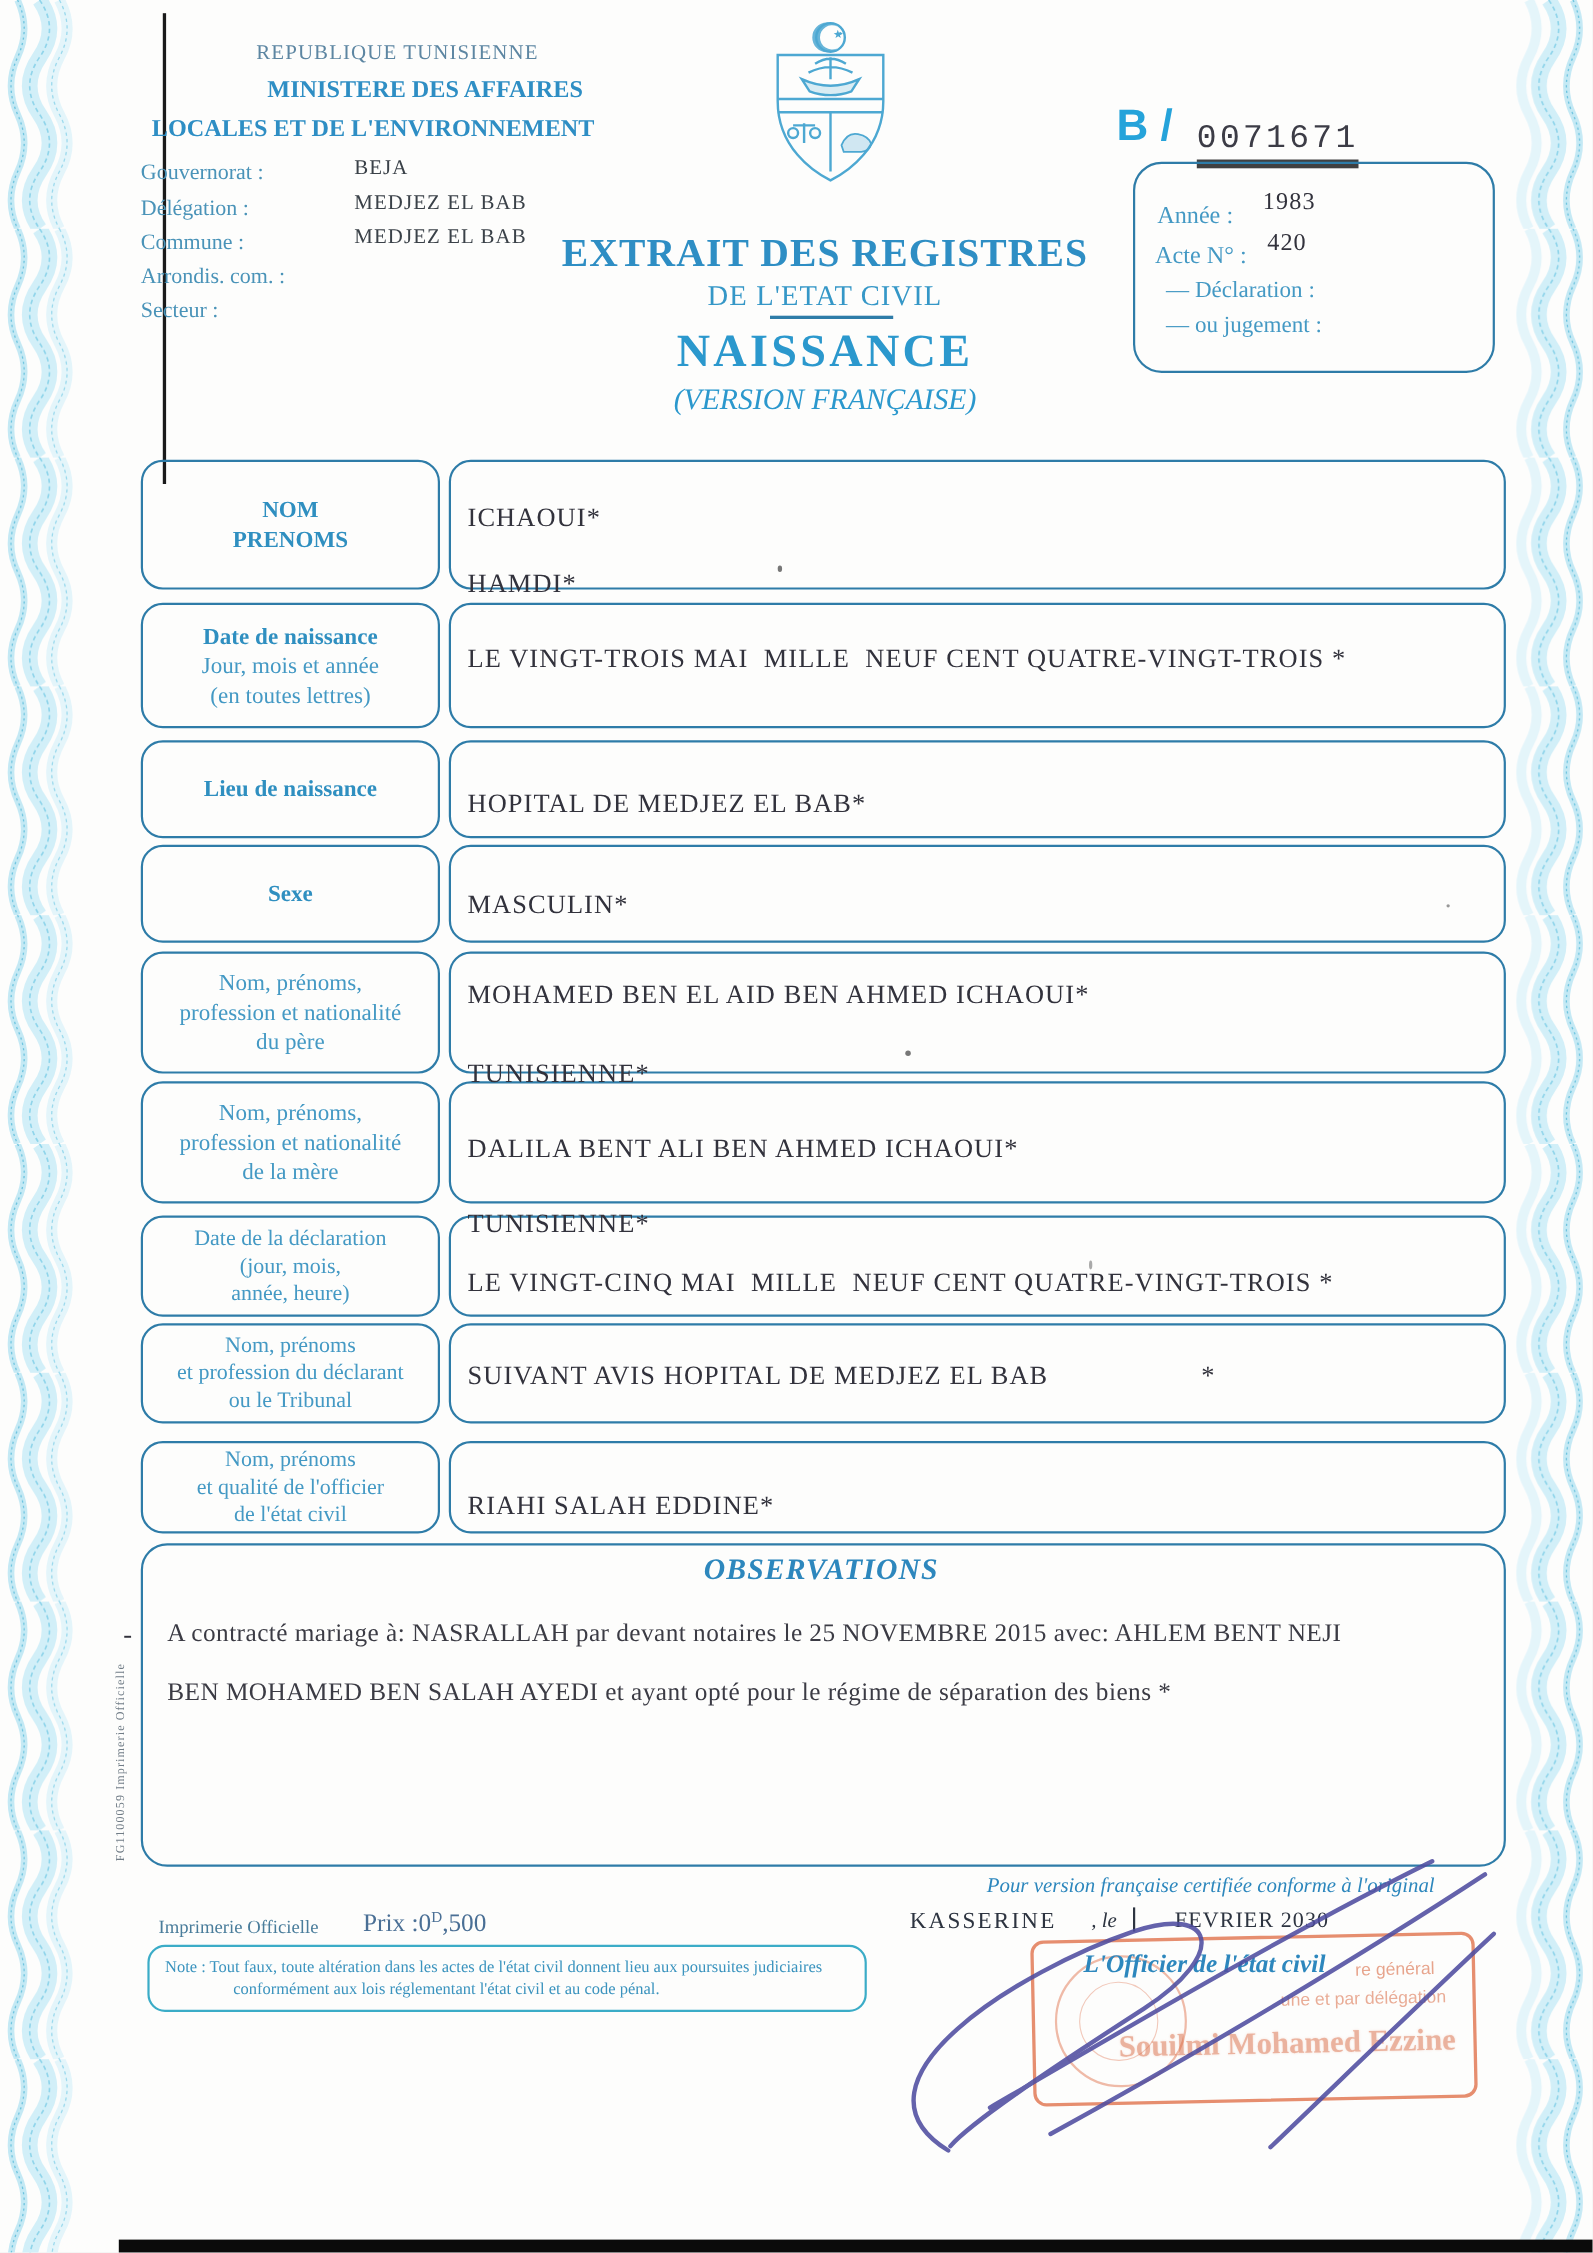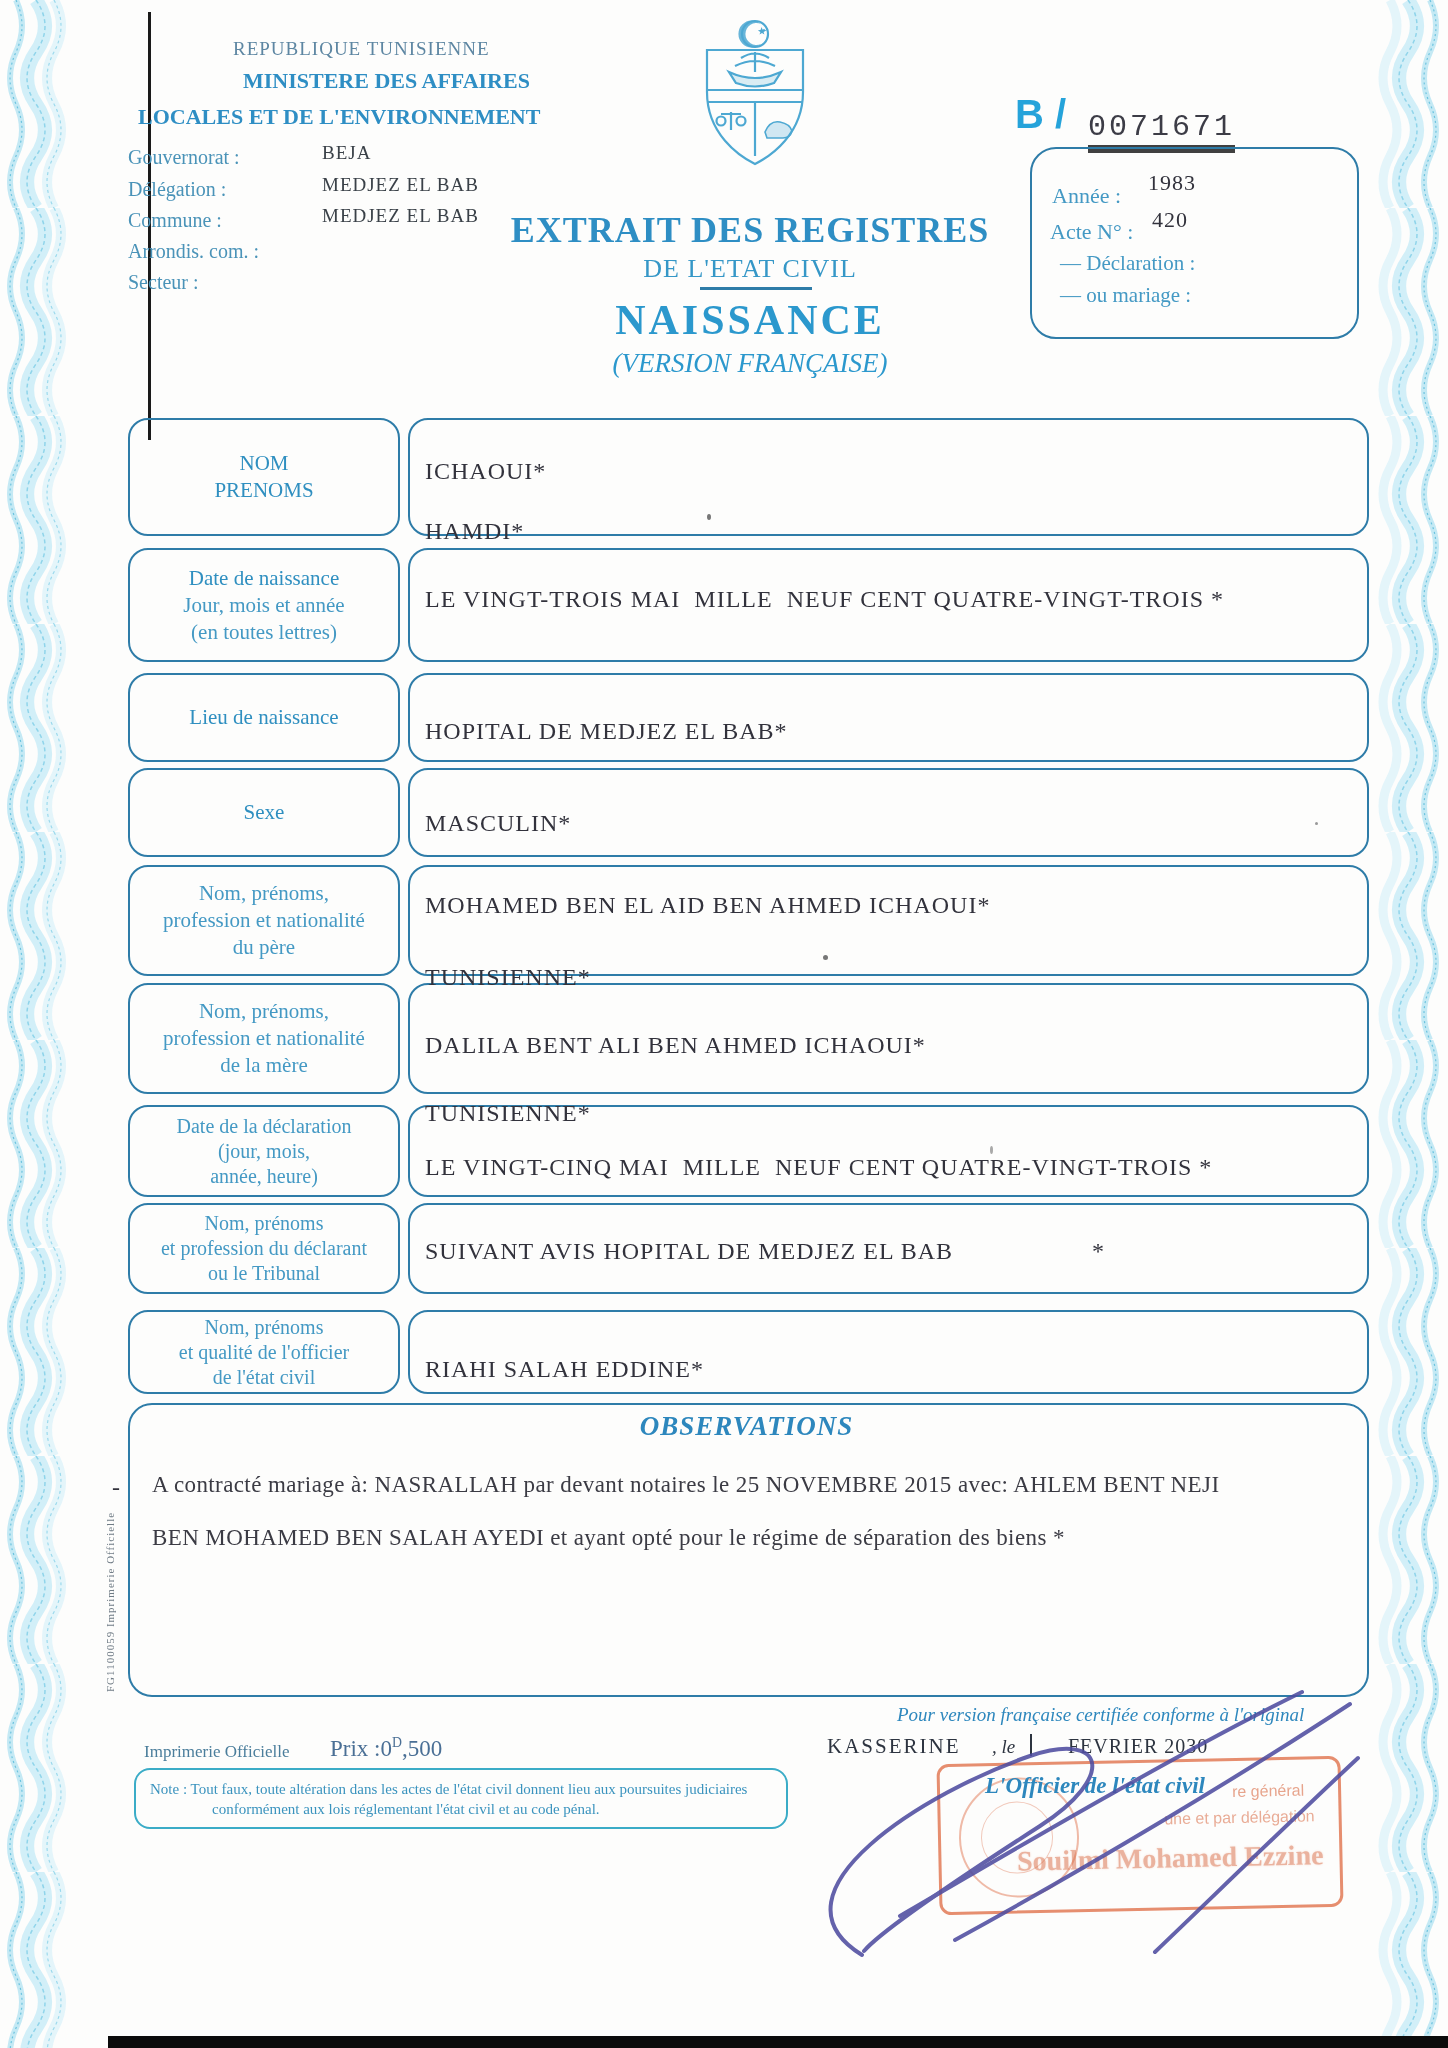--- a/index.html
+++ b/index.html
@@ -3,21 +3,21 @@
 <meta charset="utf-8">
 <style>
   html,body{margin:0;padding:0;background:#e8e8e8;}
   .page{position:relative;width:1448px;height:2048px;background:#fdfdfc;overflow:hidden;
         font-family:"Liberation Serif","DejaVu Serif",serif;}
   .abs{position:absolute;}
   
   .blue-h{color:#2e8ec4;font-weight:bold;}
   .gray-h{color:#5d86a2;}
   .lblc{color:#4499c4;}
-  .lblb{color:#2f8fc0;font-weight:normal;}
+  .lblb{color:#2f8fc0;font-weight:bold;}
   .val{font-family:"Liberation Serif","DejaVu Serif",serif;color:#32323c;
        font-size:24px;letter-spacing:1px;white-space:pre;}
   .hdr-lbl{color:#4a93b8;font-size:20px;white-space:pre;}
   .hdr-val{color:#3a4148;font-size:19px;letter-spacing:1px;white-space:pre;}
   
   .fbox{position:absolute;border:2.5px solid #2e7ca8;border-radius:20px;background:transparent;}
   .lblbox{display:flex;flex-direction:column;justify-content:center;align-items:center;
           text-align:center;font-size:21px;line-height:27px;}
   .titleblock{position:absolute;left:495px;width:510px;text-align:center;}
   .speck{position:absolute;background:#555;border-radius:50%;opacity:.8;}
@@ -104,21 +104,21 @@
 
   <div class="abs" style="left:1015px;top:92px;color:#25a3da;font-weight:bold;font-size:40px;font-family:'Liberation Sans',sans-serif;">B /</div>
   <div class="abs" style="left:1088px;top:110px;color:#3c3c46;font-size:30px;letter-spacing:3px;border-bottom:8px solid #404040;padding-bottom:1px;font-family:'Liberation Mono','DejaVu Sans Mono',monospace;">0071671</div>
 
   <div class="fbox" style="left:1030px;top:147px;width:325px;height:188px;border-radius:26px;"></div>
   <div class="abs lblc" style="left:1052px;top:183px;font-size:22px;">Année :</div>
   <div class="abs val" style="left:1148px;top:170px;font-size:22px;">1983</div>
   <div class="abs lblc" style="left:1050px;top:219px;font-size:22px;">Acte N° :</div>
   <div class="abs val" style="left:1152px;top:207px;font-size:22px;">420</div>
   <div class="abs lblc" style="left:1060px;top:251px;font-size:21px;">— Déclaration :</div>
-  <div class="abs lblc" style="left:1060px;top:283px;font-size:21px;">— ou mariage :</div>
+  <div class="abs lblc" style="left:1060px;top:283px;font-size:21px;">— ou jugement :</div>
 
   <div class="fbox lblbox" style="left:128px;top:418px;width:268px;height:114px;">
     <div class="lblb">NOM</div>
     <div class="lblb">PRENOMS</div>
   </div>
   <div class="fbox" style="left:408px;top:418px;width:957px;height:114px;"></div>
   <div class="abs val" style="left:425px;top:458px;">ICHAOUI*</div>
   <div class="abs val" style="left:425px;top:518px;">HAMDI*</div>
 
   <div class="fbox lblbox" style="left:128px;top:548px;width:268px;height:110px;">

